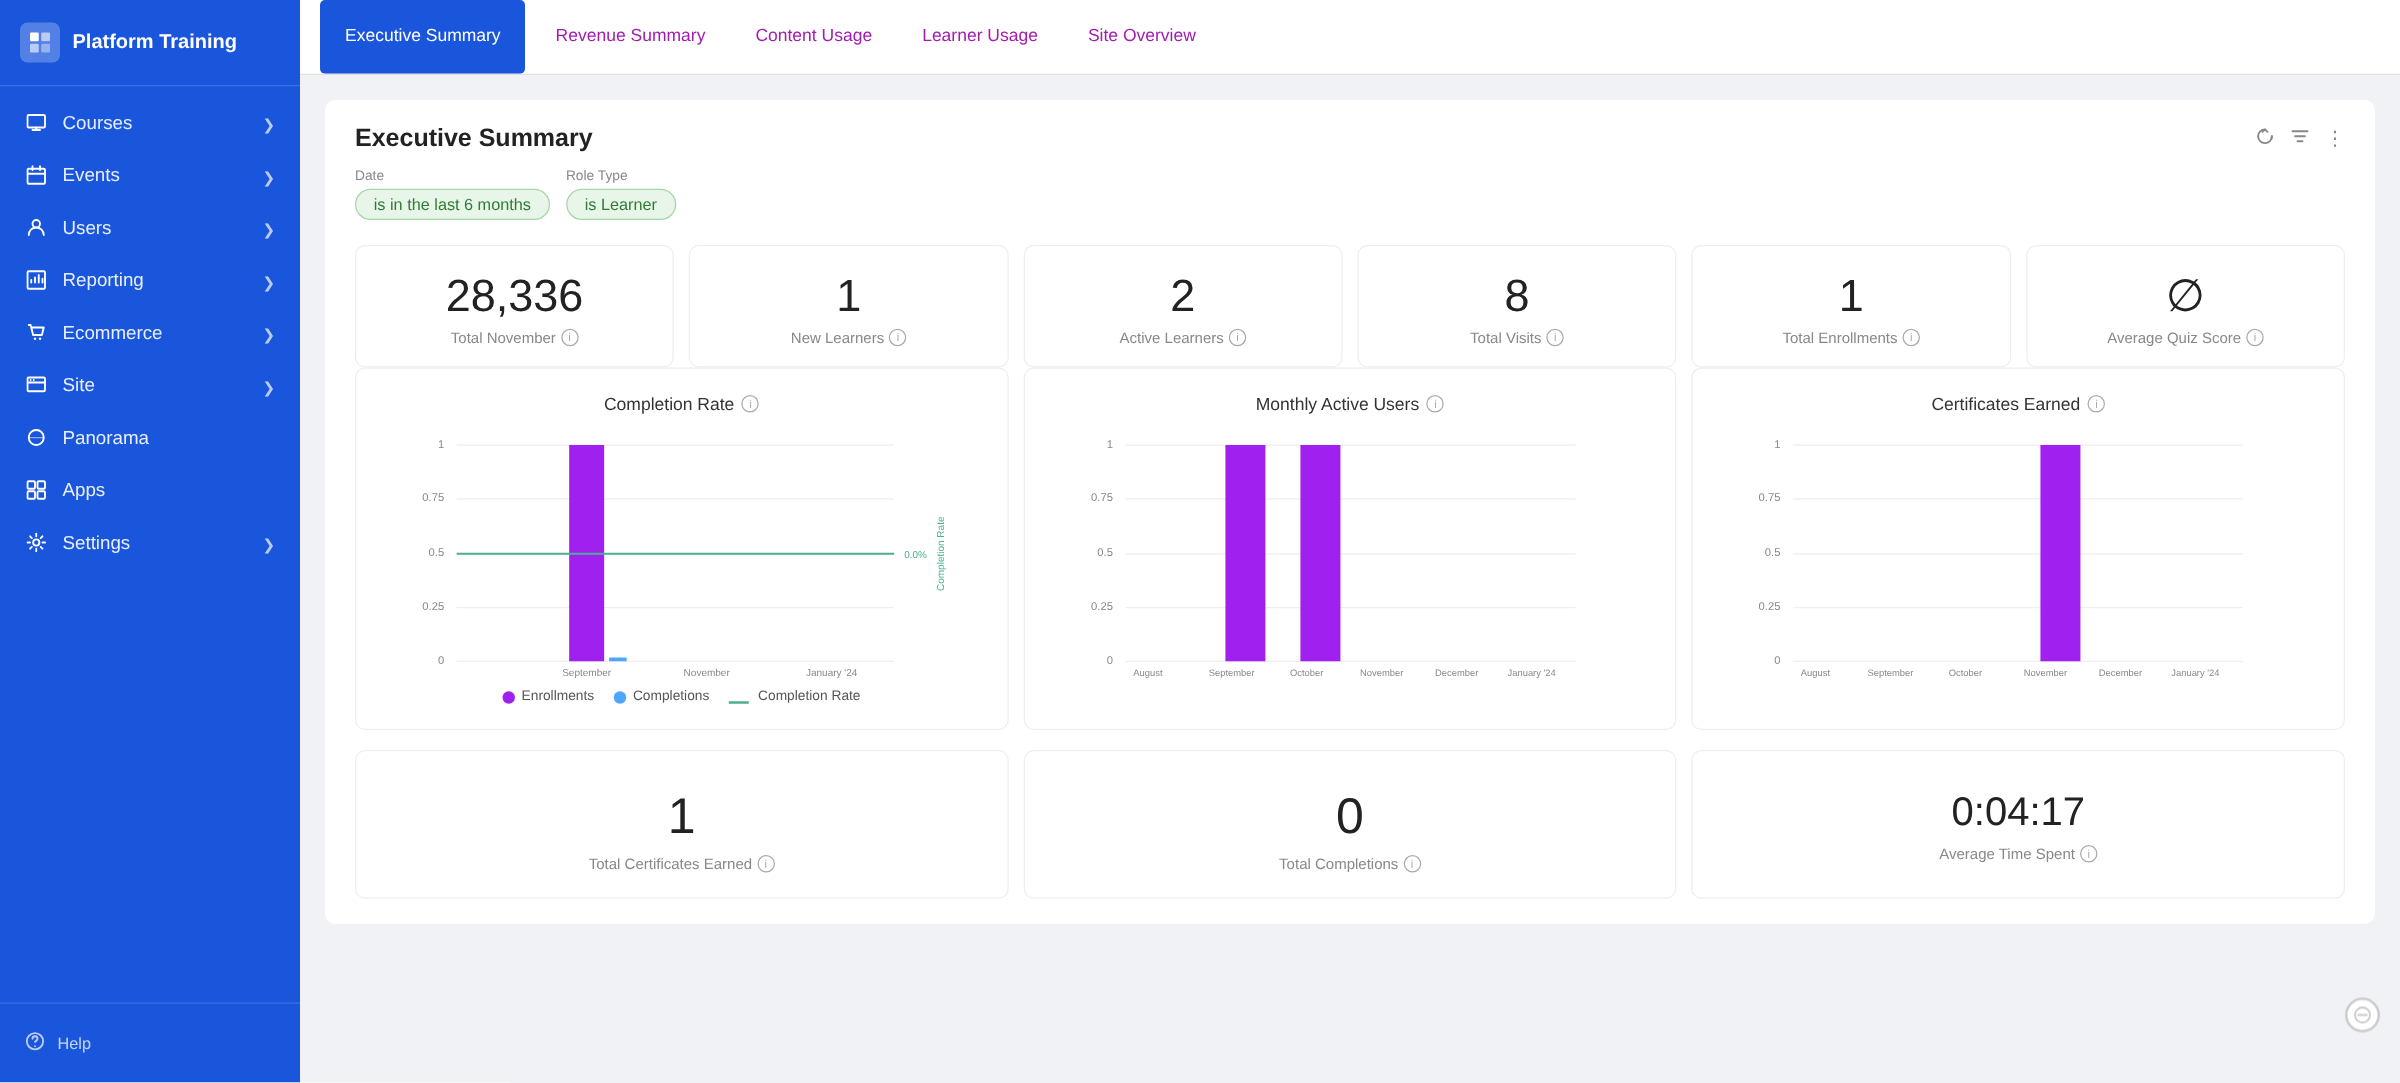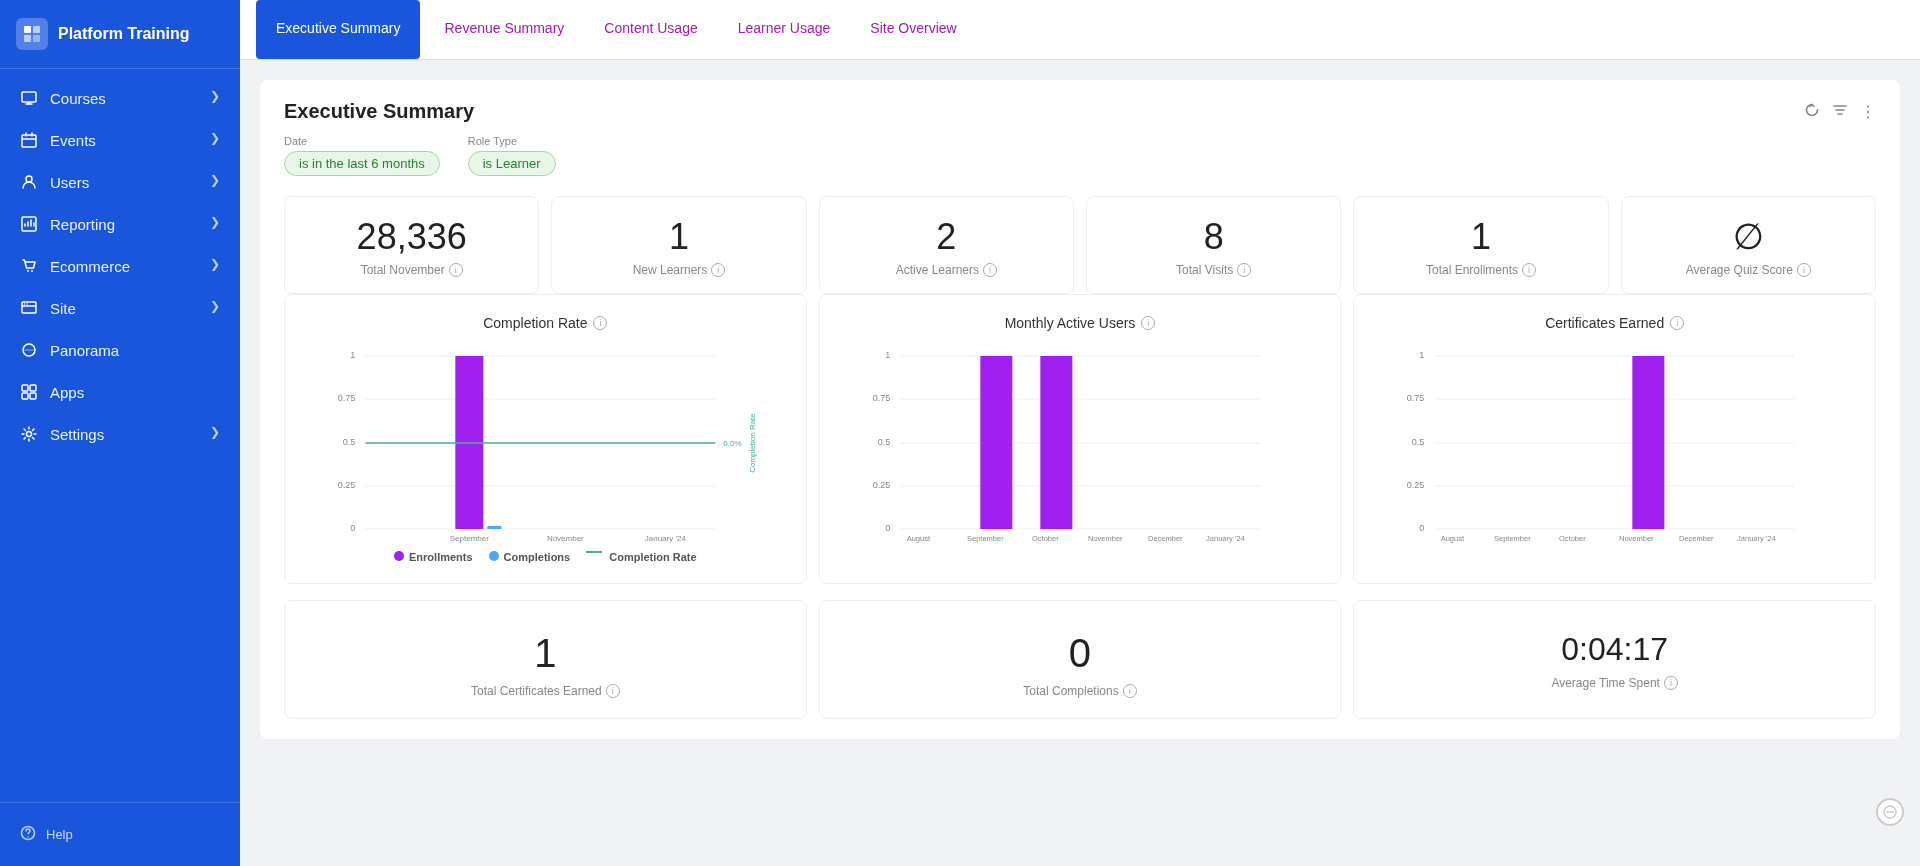--- a/index.html
+++ b/index.html
@@ -35,21 +35,21 @@
       font-size: 14px;
       font-weight: bold;
     }
     .sidebar-nav {
       flex: 1;
       padding: 8px 0;
       overflow-y: auto;
     }
     .nav-item {
       display: flex;
-      align-items: flex-start;
+      align-items: flex-end;
       justify-content: space-between;
       padding: 12px 20px;
       cursor: pointer;
       font-size: 15px;
       color: rgba(255,255,255,0.9);
       transition: background 0.15s;
     }
     .nav-item-left {
       display: flex;
       align-items: center;
@@ -144,21 +144,21 @@
     .exec-actions {
       display: flex;
       gap: 12px;
       color: #888;
       font-size: 16px;
     }
     .exec-actions span { cursor: pointer; }
 
     .filter-row {
       display: flex;
-      gap: 28px;
+      gap: 13px;
       align-items: flex-end;
       margin-bottom: 20px;
     }
     .filter-group label {
       display: block;
       font-size: 11px;
       color: #888;
       margin-bottom: 4px;
     }
     .filter-badge {
@@ -246,23 +246,22 @@
     .chart-legend {
       display: flex;
       justify-content: center;
       gap: 16px;
       margin-top: 8px;
       font-size: 11px;
       color: #555;
     }
     .legend-item {
       display: flex;
-      align-items: flex-start;
+      align-items: flex-end;
       gap: 5px;
-      font-weight: bold;
     }
     .legend-dot {
       width: 10px;
       height: 10px;
       border-radius: 50%;
     }
 
     
     .bottom-stats {
       display: grid;

